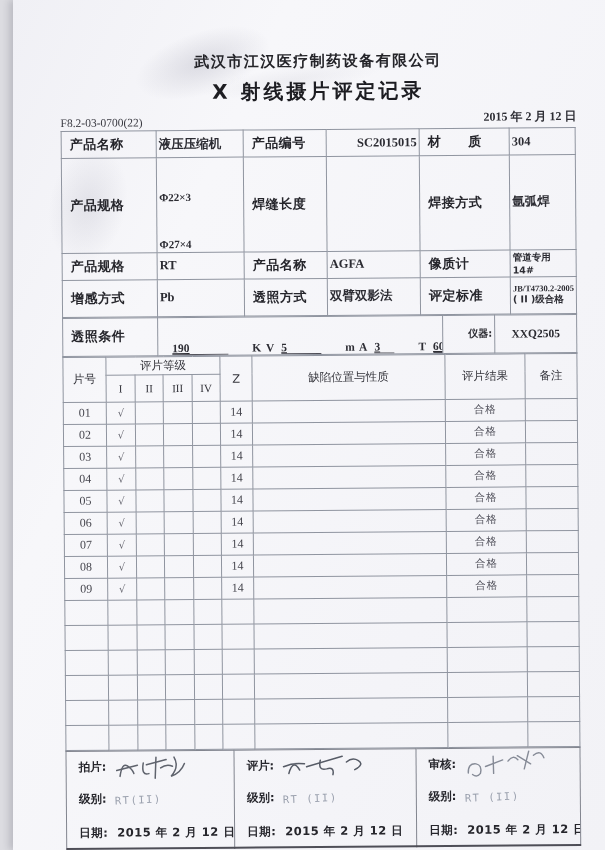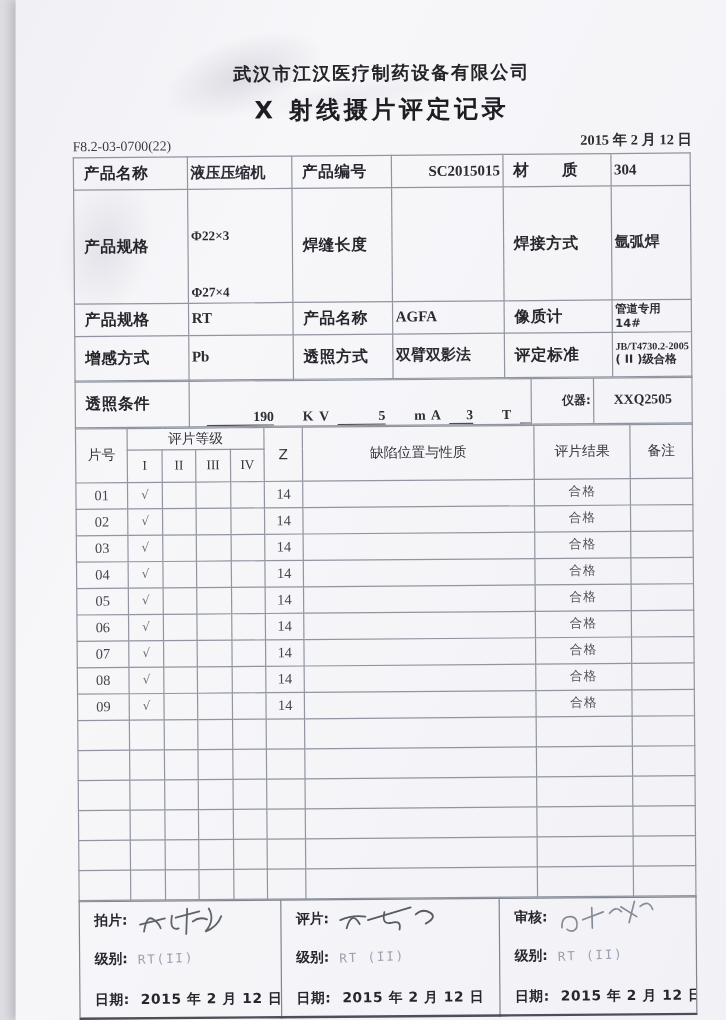--- a/index.html
+++ b/index.html
@@ -56,21 +56,21 @@
   .val.serif{font-family:"Liberation Serif",serif;}
   .val.left{text-align:right;padding-left:8px;}
   .val.small{font-size:9.5px;font-weight:bold;letter-spacing:0;}
   .val .std1{display:block;font-family:"Liberation Serif",serif;font-size:8.5px;white-space:nowrap;}
   .val .std2{display:block;font-size:9.5px;}
   .spec span{display:block;font-family:"Liberation Serif",serif;font-size:11px;line-height:1.35;margin-top:32px;}
 
   .exp-table td{height:33px;}
   .exp-line{font-family:"Liberation Serif",serif;font-size:11.5px;font-weight:bold;
     color:#2e2e35;text-align:left;padding-left:14px;white-space:nowrap;}
-  .exp-line .u{border-bottom:1px solid #4c4c55;display:inline-block;text-align:right;}
+  .exp-line .u{border-bottom:1px solid #4c4c55;display:inline-block;text-align:left;text-decoration:underline;}
   .exp-line .u.w50{min-width:56px;} .exp-line .u.w36{min-width:40px;}
   .exp-line .u.w20{min-width:20px;} .exp-line .u.w46{min-width:52px;margin-top:24px;}
   .exp-line .unit{letter-spacing:1px;margin:0 6px;padding-left:18px;}
   .inst-lbl{font-size:10px;font-weight:bold;text-align:right;}
   .inst-val{font-family:"Liberation Serif",serif;font-size:11.5px;font-weight:bold;text-align:center;}
 
   .film-table th{font-size:11.5px;font-weight:normal;color:#33333a;background:transparent;}
   .film-table .hdr1 th{height:17px;}
   .film-table .hdr2 th{height:26px;font-family:"Liberation Serif",serif;font-size:11px;}
   .film-table td{height:21px;text-align:center;}

